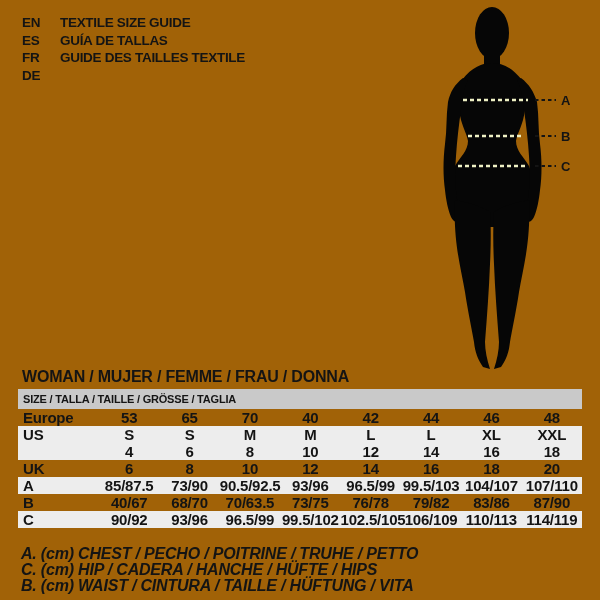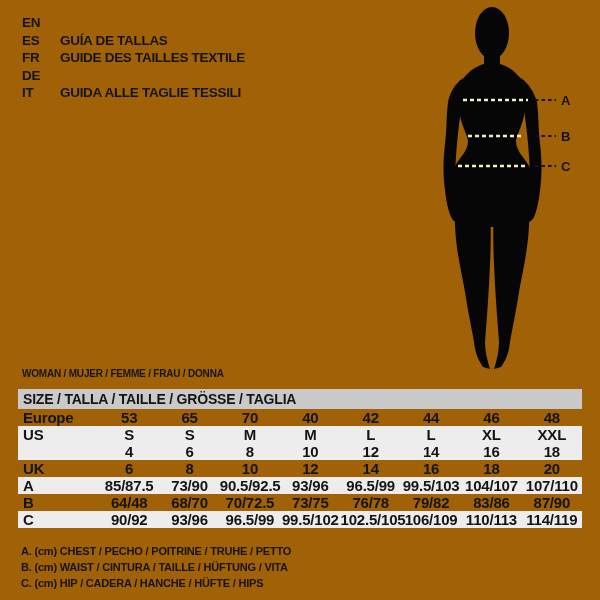--- a/index.html
+++ b/index.html
@@ -11,58 +11,55 @@
   .lang-list { position:absolute; left:22px; top:14px; }
   .lang-row { display:flex; height:17.5px; align-items:center;
               font-size:13.5px; font-weight:bold; letter-spacing:-0.3px; white-space:nowrap; }
   .lang-code { width:38px; }
   
   .figure-wrap { position:absolute; left:420px; top:0; width:180px; height:375px; }
   .figure-wrap svg { display:block; }
   .meas-letter { font-family:"Liberation Sans", sans-serif; font-size:13px; font-weight:600; fill:#141414; }
   
   .section-title { position:absolute; left:22px; top:368px;
-                   font-size:10px; font-weight:bold; letter-spacing:-0.2px; }
+                   font-size:16px; font-weight:bold; letter-spacing:-0.2px; }
   
   .table-header { position:absolute; left:18px; top:389px; width:564px; height:20px;
                   background:#c9c9c9; box-sizing:border-box; padding-left:5px;
-                  font-size:14px; font-weight:bold; line-height:20px; letter-spacing:-0.2px; }
+                  font-size:11px; font-weight:bold; line-height:20px; letter-spacing:-0.2px; }
   table.size-table { position:absolute; left:18px; top:409px; width:564px;
                      border-collapse:collapse; table-layout:fixed;
                      font-size:15px; font-weight:bold; letter-spacing:-0.2px; }
   .size-table td { height:16px; padding:0; text-align:center; font-weight:bold; }
   .size-table td.lbl { width:76px; text-align:left; padding-left:5px; }
   .size-table tr.shade { background:#ededed; }
   
   .legend { position:absolute; left:21px; top:545px; }
-  .legend-line { font-size:11px; font-weight:bold; height:15.8px; letter-spacing:-0.2px; white-space:nowrap; }
+  .legend-line { font-size:16px; font-weight:bold; height:15.8px; letter-spacing:-0.2px; white-space:nowrap;font-style:italic; }
 </style>
 </head>
 <body>
 
 <div class="page">
 
   <div class="lang-list">
     <div class="lang-row">
       <span class="lang-code">EN</span>
+      <span class="lang-label">TEXTILE SIZE GUIDE</span>
     </div>
     <div class="lang-row">
       <span class="lang-code">ES</span>
       <span class="lang-label">GUÍA DE TALLAS</span>
     </div>
     <div class="lang-row">
       <span class="lang-code">FR</span>
       <span class="lang-label">GUIDE DES TAILLES TEXTILE</span>
     </div>
     <div class="lang-row">
       <span class="lang-code">DE</span>
-    </div>
-    <div class="lang-row">
-      <span class="lang-code">IT</span>
-      <span class="lang-label">GUIDA ALLE TAGLIE TESSILI</span>
     </div>
   </div>
 
   <div class="figure-wrap">
     <svg width="180" height="375" viewBox="0 0 180 375">
       <g fill="#060606">
 
         <ellipse cx="72" cy="33" rx="17" ry="26"></ellipse>
 
         <rect x="64" y="45" width="16" height="24"></rect>
@@ -201,23 +198,23 @@
         <td>73/90</td>
         <td>90.5/92.5</td>
         <td>93/96</td>
         <td>96.5/99</td>
         <td>99.5/103</td>
         <td>104/107</td>
         <td>107/110</td>
       </tr>
       <tr>
         <td class="lbl">B</td>
-        <td>64/48</td>
+        <td>40/67</td>
         <td>68/70</td>
-        <td>70/72.5</td>
+        <td>70/63.5</td>
         <td>73/75</td>
         <td>76/78</td>
         <td>79/82</td>
         <td>83/86</td>
         <td>87/90</td>
       </tr>
       <tr class="shade">
         <td class="lbl">C</td>
         <td>90/92</td>
         <td>93/96</td>
@@ -226,17 +223,17 @@
         <td>102.5/105</td>
         <td>106/109</td>
         <td>110/113</td>
         <td>114/119</td>
       </tr>
     </tbody>
   </table>
 
   <div class="legend">
     <div class="legend-line">A. (cm) CHEST / PECHO / POITRINE / TRUHE / PETTO</div>
+    <div class="legend-line">C. (cm) HIP / CADERA / HANCHE / HÜFTE / HIPS</div>
     <div class="legend-line">B. (cm) WAIST / CINTURA / TAILLE / HÜFTUNG / VITA</div>
-    <div class="legend-line">C. (cm) HIP / CADERA / HANCHE / HÜFTE / HIPS</div>
   </div>
 
 </div>
 
 </body></html>

